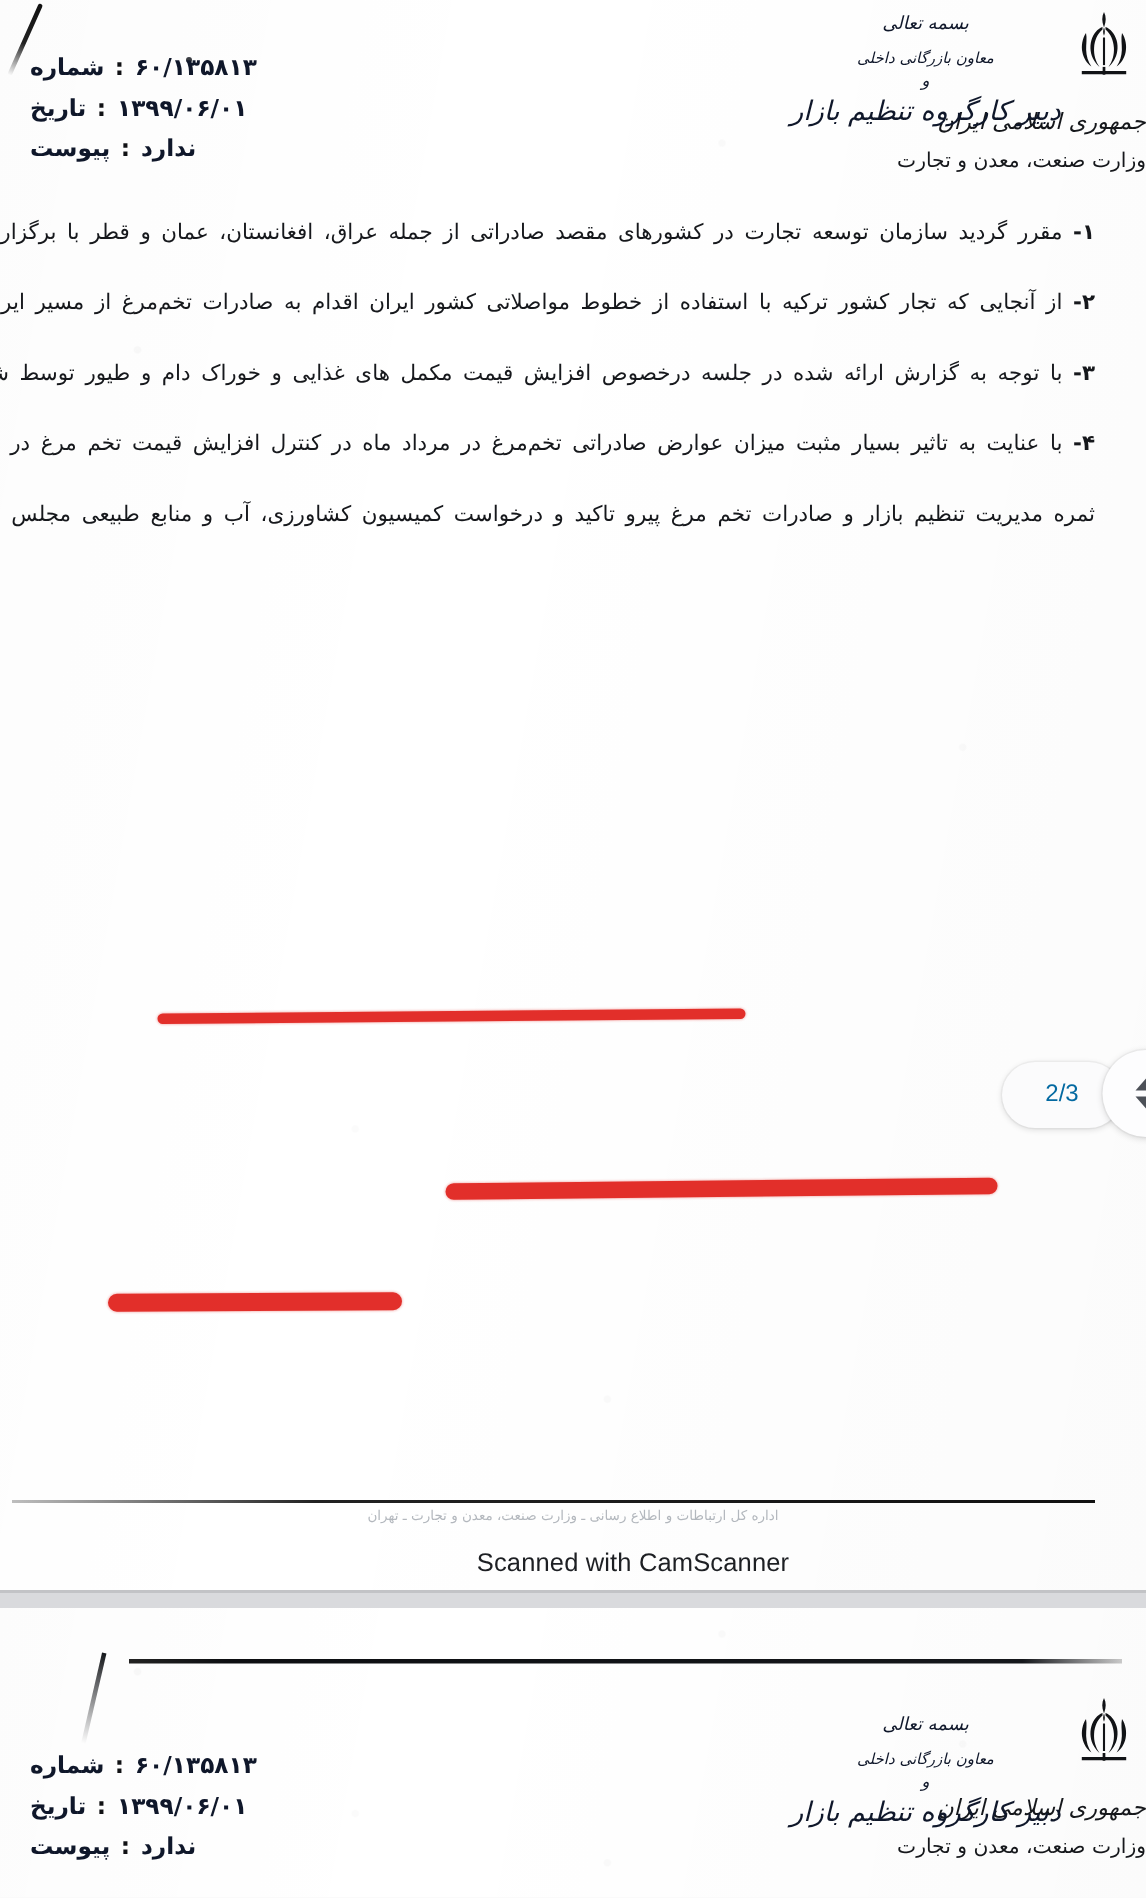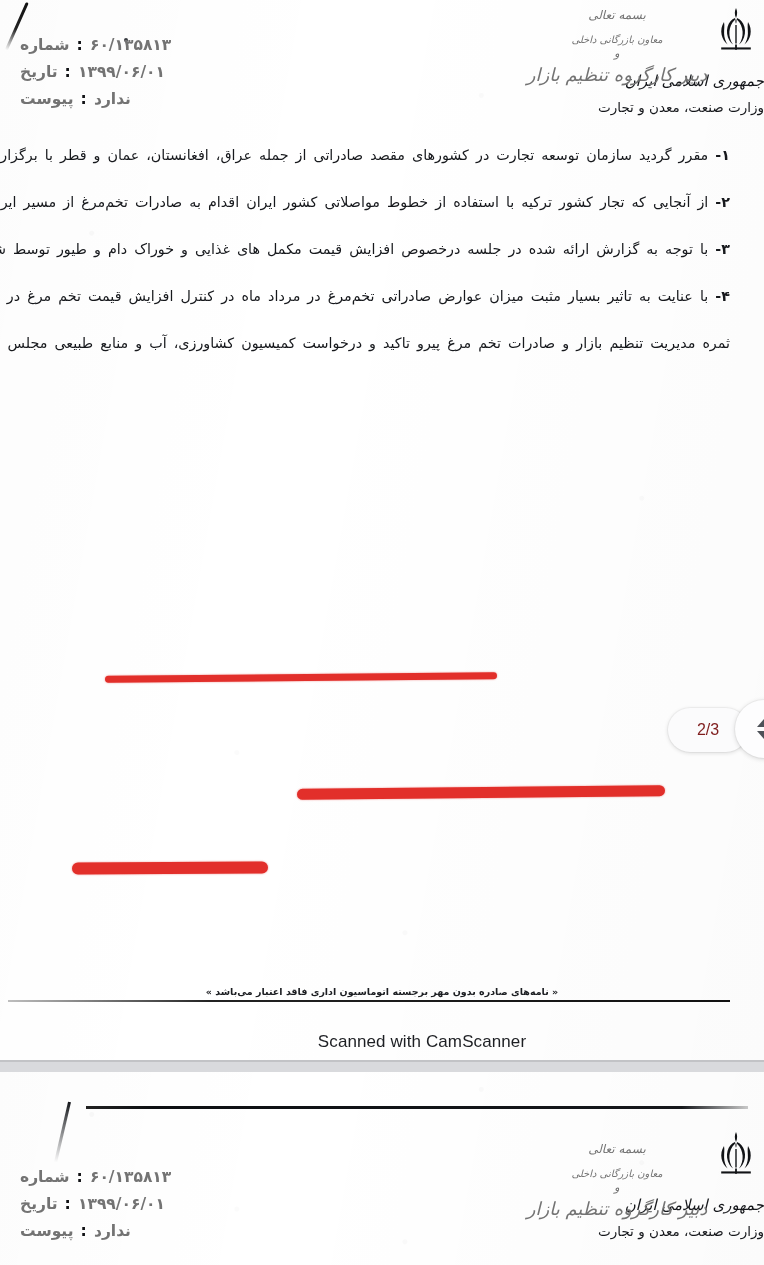--- a/index.html
+++ b/index.html
@@ -59,21 +59,21 @@
       radial-gradient(circle at 12% 22%, rgba(0,0,0,.022) 0 2px, transparent 3px),
       radial-gradient(circle at 63% 9%,  rgba(0,0,0,.018) 0 2px, transparent 3px),
       radial-gradient(circle at 84% 47%, rgba(0,0,0,.02)  0 2px, transparent 3px),
       radial-gradient(circle at 31% 71%, rgba(0,0,0,.017) 0 2px, transparent 3px),
       radial-gradient(circle at 53% 88%, rgba(0,0,0,.02)  0 2px, transparent 3px),
       linear-gradient(100deg, rgba(0,0,0,.012) 0%, rgba(0,0,0,0) 38%, rgba(0,0,0,.014) 100%);
   }
 
   
   .scan-text {
-    color: #737373;
+    color: #0f172a;
     font-family: "DejaVu Sans", "Liberation Sans", sans-serif;
     white-space: nowrap;
   }
 
   
   .letterhead {
     position: relative;
     height: 126px;
   }
   .pen-stroke {
@@ -268,21 +268,21 @@
     height: 44px;
     padding: 0 12px;
     border-radius: 24px;
     background: #fbfbfc;
     box-shadow: 0 1px 4px rgba(0,0,0,.14), 0 0 0 1px rgba(0,0,0,.03);
     display: flex;
     align-items: center;
     justify-content: center;
     font-family: "Liberation Sans", sans-serif;
     font-size: 16px;
-    color: #7f1d1d;
+    color: #0369a1;
     direction: ltr;
   }
   .scrubber {
     position: absolute;
     left: 735px;
     top: 700px;
     width: 58px;
     height: 58px;
     border-radius: 50%;
     background: #fdfdfe;
@@ -375,22 +375,22 @@
       </p>
       <p class="clause scan-text">
         <span>ثمره مدیریت تنظیم بازار و صادرات تخم مرغ پیرو تاکید و درخواست کمیسیون کشاورزی، آب و منابع طبیعی مجلس شورای اسلامی از ابتدا شهریور ماه مطابق تفاهم نامه تنظیمی (که متعاقباً</span>
       </p>
     </div>
 
     <div class="marker" id="marker-1"></div>
     <div class="marker" id="marker-2"></div>
     <div class="marker" id="marker-3"></div>
 
-    <div class="footer-note scan-text">« نامه‌های صادره بدون مهر برجسته اتوماسیون اداری فاقد اعتبار می‌باشد »</div>
     <div class="footer-rule"></div>
+    <div class="footer-faint">اداره کل ارتباطات و اطلاع رسانی ـ وزارت صنعت، معدن و تجارت ـ تهران</div>
 
     <div class="camscanner">
       <span>Scanned with CamScanner</span>
     </div>
   </div>
 
   <div class="sheet-gap"></div>
 
   <div class="sheet" id="sheet-2">
     <div class="grain"></div>

